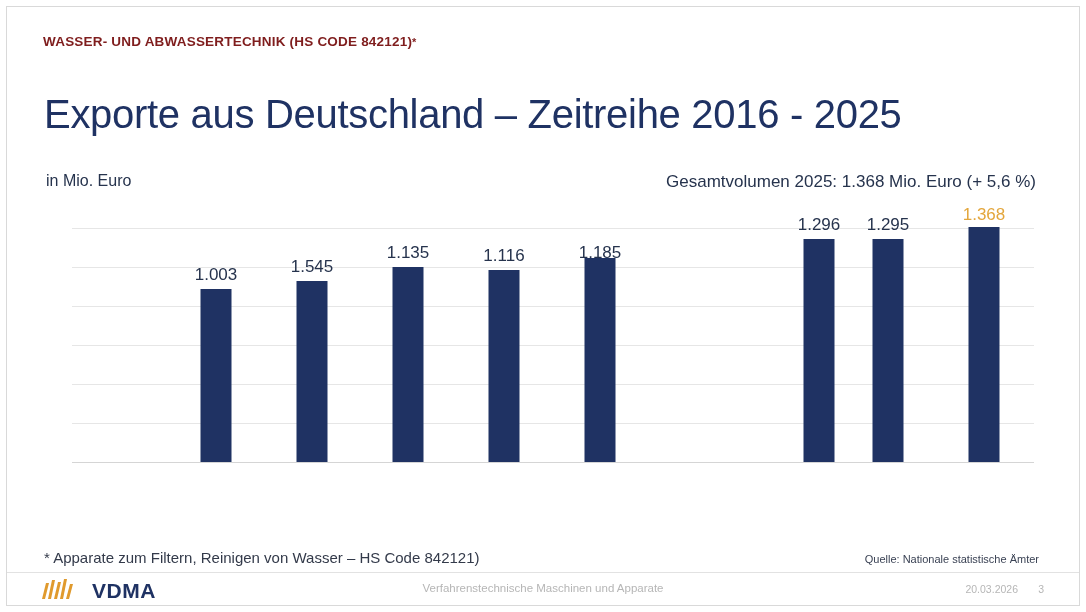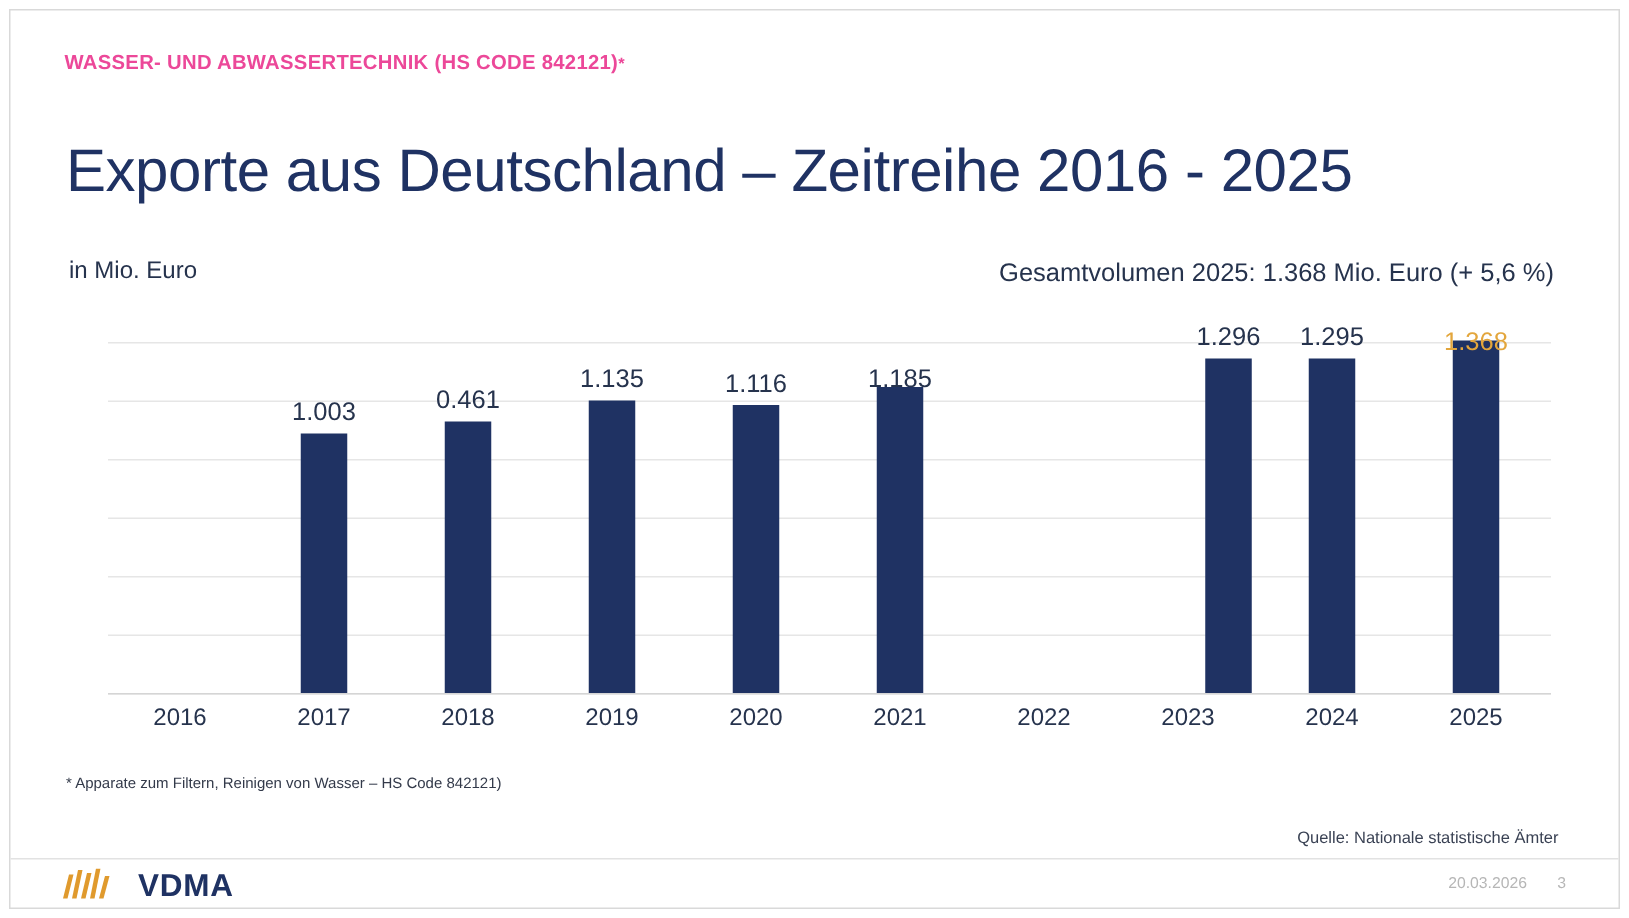--- a/index.html
+++ b/index.html
@@ -28,21 +28,21 @@
     box-sizing: border-box;
     pointer-events: none;
   }
   .kicker {
     position: absolute;
     left: 43px;
     top: 34px;
     font-size: 13.5px;
     font-weight: bold;
     letter-spacing: 0.2px;
-    color: #ec4899;
+    color: #7f1d1d;
   }
   .kicker .star {
     font-size: 11px;
   }
   .title {
     position: absolute;
     left: 44px;
     top: 92px;
     font-size: 40px;
     font-weight: normal;
@@ -137,22 +137,22 @@
     width: 96px;
     text-align: center;
     font-size: 16px;
     color: #26334d;
   }
 
   
   .footnote {
     position: absolute;
     left: 44px;
-    top: 517px;
-    font-size: 10px;
+    top: 549px;
+    font-size: 15px;
     color: #333a4a;
   }
   .source {
     position: absolute;
     right: 47px;
     top: 553px;
     font-size: 11px;
     color: #3a4254;
   }
 
@@ -234,21 +234,21 @@
         <div class="gridline" style="top: 238px;"></div>
         <div class="gridline baseline" style="top: 238px;"></div>
       </div>
     <div class="bars">
         <div class="bar-slot" style="left: 96px;">
           <div class="bar" style="height: 172.516px; background: rgb(31, 50, 99);"></div>
           <div class="bar-label" style="bottom: 180.516px;">1.003</div>
         </div>
         <div class="bar-slot" style="left: 192px;">
           <div class="bar" style="height: 181.116px; background: rgb(31, 50, 99);"></div>
-          <div class="bar-label" style="bottom: 189.116px;">0.461</div>
+          <div class="bar-label" style="bottom: 189.116px;">1.545</div>
         </div>
         <div class="bar-slot" style="left: 288px;">
           <div class="bar" style="height: 195.22px; background: rgb(31, 50, 99);"></div>
           <div class="bar-label" style="bottom: 203.22px; margin-top: 44px;">1.135</div>
         </div>
         <div class="bar-slot" style="left: 384px;">
           <div class="bar" style="height: 191.952px; background: rgb(31, 50, 99);"></div>
           <div class="bar-label" style="bottom: 199.952px;">1.116</div>
         </div>
         <div class="bar-slot" style="left: 480px;">
@@ -258,51 +258,40 @@
         <div class="bar-slot" style="left: 699px; text-align: center;">
           <div class="bar" style="height: 222.912px; background: rgb(31, 50, 99);"></div>
           <div class="bar-label" style="bottom: 230.912px;">1.296</div>
         </div>
         <div class="bar-slot" style="left: 768px;">
           <div class="bar" style="height: 222.74px; background: rgb(31, 50, 99);"></div>
           <div class="bar-label" style="bottom: 230.74px;">1.295</div>
         </div>
         <div class="bar-slot" style="left: 864px;">
           <div class="bar" style="height: 235.296px; background: rgb(31, 50, 99);"></div>
-          <div class="bar-label highlight" style="bottom: 228px;">1.368</div>
+          <div class="bar-label highlight" style="bottom: 241px;">1.368</div>
         </div>
       </div>
   </div>
 
-  <div class="xaxis">
-      <div class="xtick" style="left: 0px;">2016</div>
-      <div class="xtick" style="left: 96px;">2017</div>
-      <div class="xtick" style="left: 192px;">2018</div>
-      <div class="xtick" style="left: 288px;">2019</div>
-      <div class="xtick" style="left: 384px;">2020</div>
-      <div class="xtick" style="left: 480px;">2021</div>
-      <div class="xtick" style="left: 576px;">2022</div>
-      <div class="xtick" style="left: 672px;">2023</div>
-      <div class="xtick" style="left: 768px;">2024</div>
-      <div class="xtick" style="left: 864px;">2025</div>
-    </div>
 
   <div class="footnote">* Apparate zum Filtern, Reinigen von Wasser – HS Code 842121)</div>
   <div class="source">Quelle: Nationale statistische Ämter</div>
 
   <div class="footer-rule"></div>
 
   <div class="logo">
     <svg class="logo-mark" width="46" height="22" viewBox="0 0 46 22">
       <g fill="#e09a2d">
         <polygon points="6,4 9,4 5,20 2,20"></polygon>
         <polygon points="12,1 15,1 11,20 8,20"></polygon>
         <polygon points="18,3 21,3 17,20 14,20"></polygon>
         <polygon points="24,0 27,0 23,20 20,20"></polygon>
         <polygon points="30,5 33,5 29,20 26,20"></polygon>
       </g>
     </svg>
     <span class="logo-text">VDMA</span>
   </div>
 
+  <div class="footer-center">Verfahrenstechnische Maschinen und Apparate</div>
   <div class="footer-date">20.03.2026</div>
   <div class="footer-page">3</div>
 </div>
 
 </body></html>

